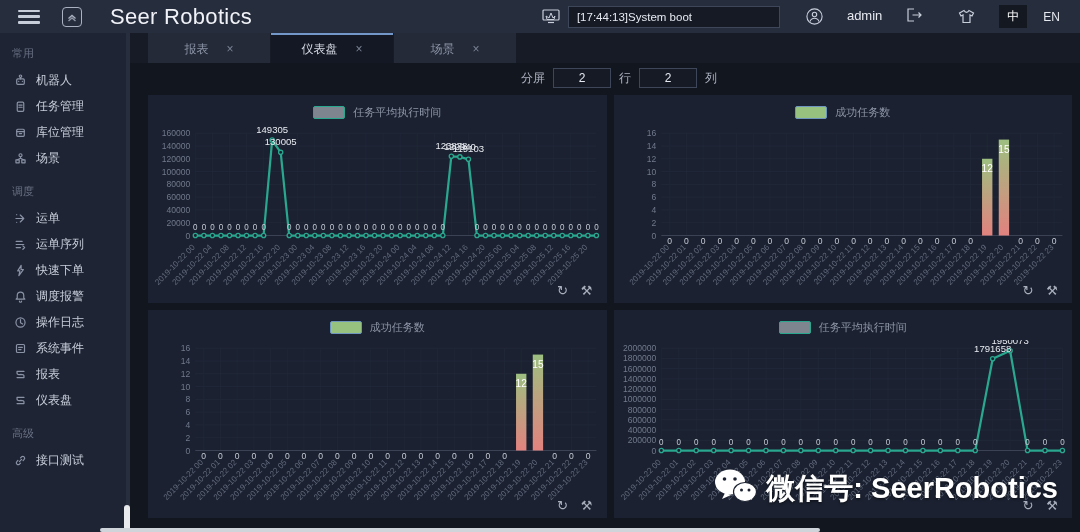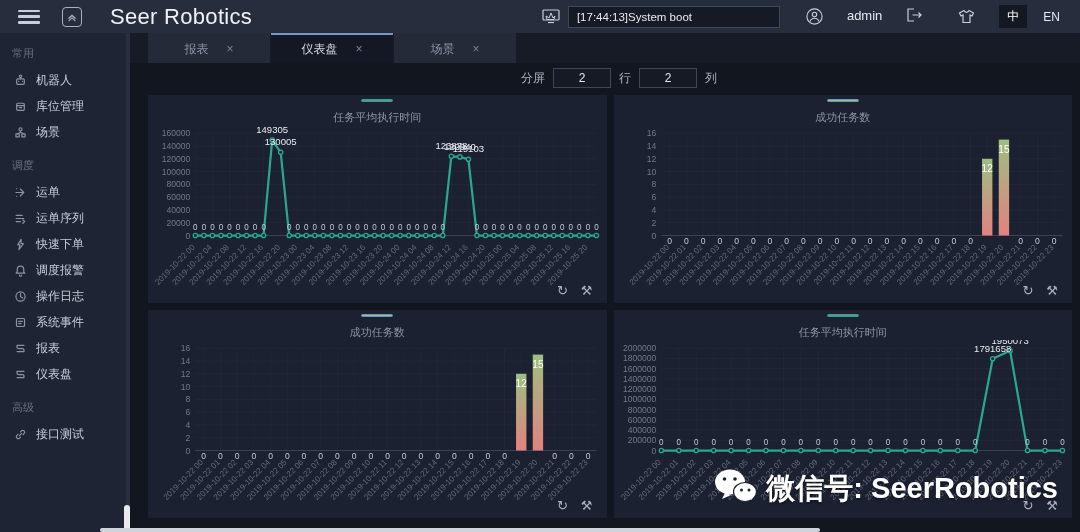--- a/index.html
+++ b/index.html
@@ -44,21 +44,21 @@
   
   .controls { position:absolute; top:63px; left:130px; width:950px; height:30px; display:flex; align-items:center; justify-content:center; gap:8px;padding-left:28px; }
   .controls .clabel { color:#aeb4c2; font-size:12px; }
   .cinput { width:58px; height:20px; background:#151a25; border:1px solid #3e4659; color:#e6e9f0; text-align:center;
             font-size:12px; font-family:"Liberation Sans",sans-serif; }
 
   
   .grid { position:absolute; top:93px; left:130px; width:950px; height:430px;
           display:grid; grid-template-columns:1fr 1fr; grid-template-rows:1fr 1fr; gap:7px; padding:2px 8px 5px 18px; }
   .panel { background:#1b2130; position:relative; overflow:hidden; }
-  .legend { height:30px; display:flex; align-items:center; justify-content:center; gap:8px; padding-top:4px;flex-direction:column; }
+  .legend { height:30px; display:flex; align-items:center; justify-content:center; gap:8px; padding-top:4px; }
   .legend .swatch { width:32px; height:13px; border-radius:2px; }
   .legend .ltext { font-size:11px; color:#8d95a6; }
   .chart-svg { display:block; width:100%; height:176px; }
   .panel-tools { position:absolute; right:14px; bottom:5px; display:flex; gap:13px; color:#a9afbc; font-size:13px; }
   .panel-tools span { cursor:pointer; }
 
   
   .watermark { position:absolute; right:22px; bottom:22px; display:flex; align-items:center; gap:8px; z-index:30; }
   .watermark .wtext { color:#ffffff; font-size:29px; font-weight:bold; text-shadow:0 1px 3px rgba(0,0,0,.55); }
 
@@ -123,20 +123,27 @@
 
   <div class="sidebar" id="sidebar">
       <div class="sb-section-title">常用</div>
       <div class="sb-item">
         <svg width="13" height="13" viewBox="0 0 12 12" fill="none" stroke="#8a93a6" stroke-width="1.1" stroke-linecap="round" stroke-linejoin="round">
           <rect x="2.5" y="4.5" width="7" height="5" rx="1"></rect>
           <circle cx="6" cy="2" r="1.1"></circle>
           <path d="M6 3.2v1.3M4.3 6.8h.1M7.7 6.8h.1"></path>
         </svg>
         <span class="lbl">机器人</span>
+      </div>
+      <div class="sb-item">
+        <svg width="13" height="13" viewBox="0 0 12 12" fill="none" stroke="#8a93a6" stroke-width="1.1" stroke-linecap="round" stroke-linejoin="round">
+          <rect x="3" y="2" width="6" height="8.5" rx="1"></rect>
+          <path d="M4.5 4.7h3M4.5 6.7h3"></path>
+        </svg>
+        <span class="lbl">任务管理</span>
       </div>
       <div class="sb-item">
         <svg width="13" height="13" viewBox="0 0 12 12" fill="none" stroke="#8a93a6" stroke-width="1.1" stroke-linecap="round" stroke-linejoin="round">
           <rect x="2.5" y="3" width="7" height="6.5" rx="1"></rect>
           <path d="M2.5 5.2h7M5 7h2"></path>
         </svg>
         <span class="lbl">库位管理</span>
       </div>
       <div class="sb-item">
         <svg width="13" height="13" viewBox="0 0 12 12" fill="none" stroke="#8a93a6" stroke-width="1.1" stroke-linecap="round" stroke-linejoin="round">

